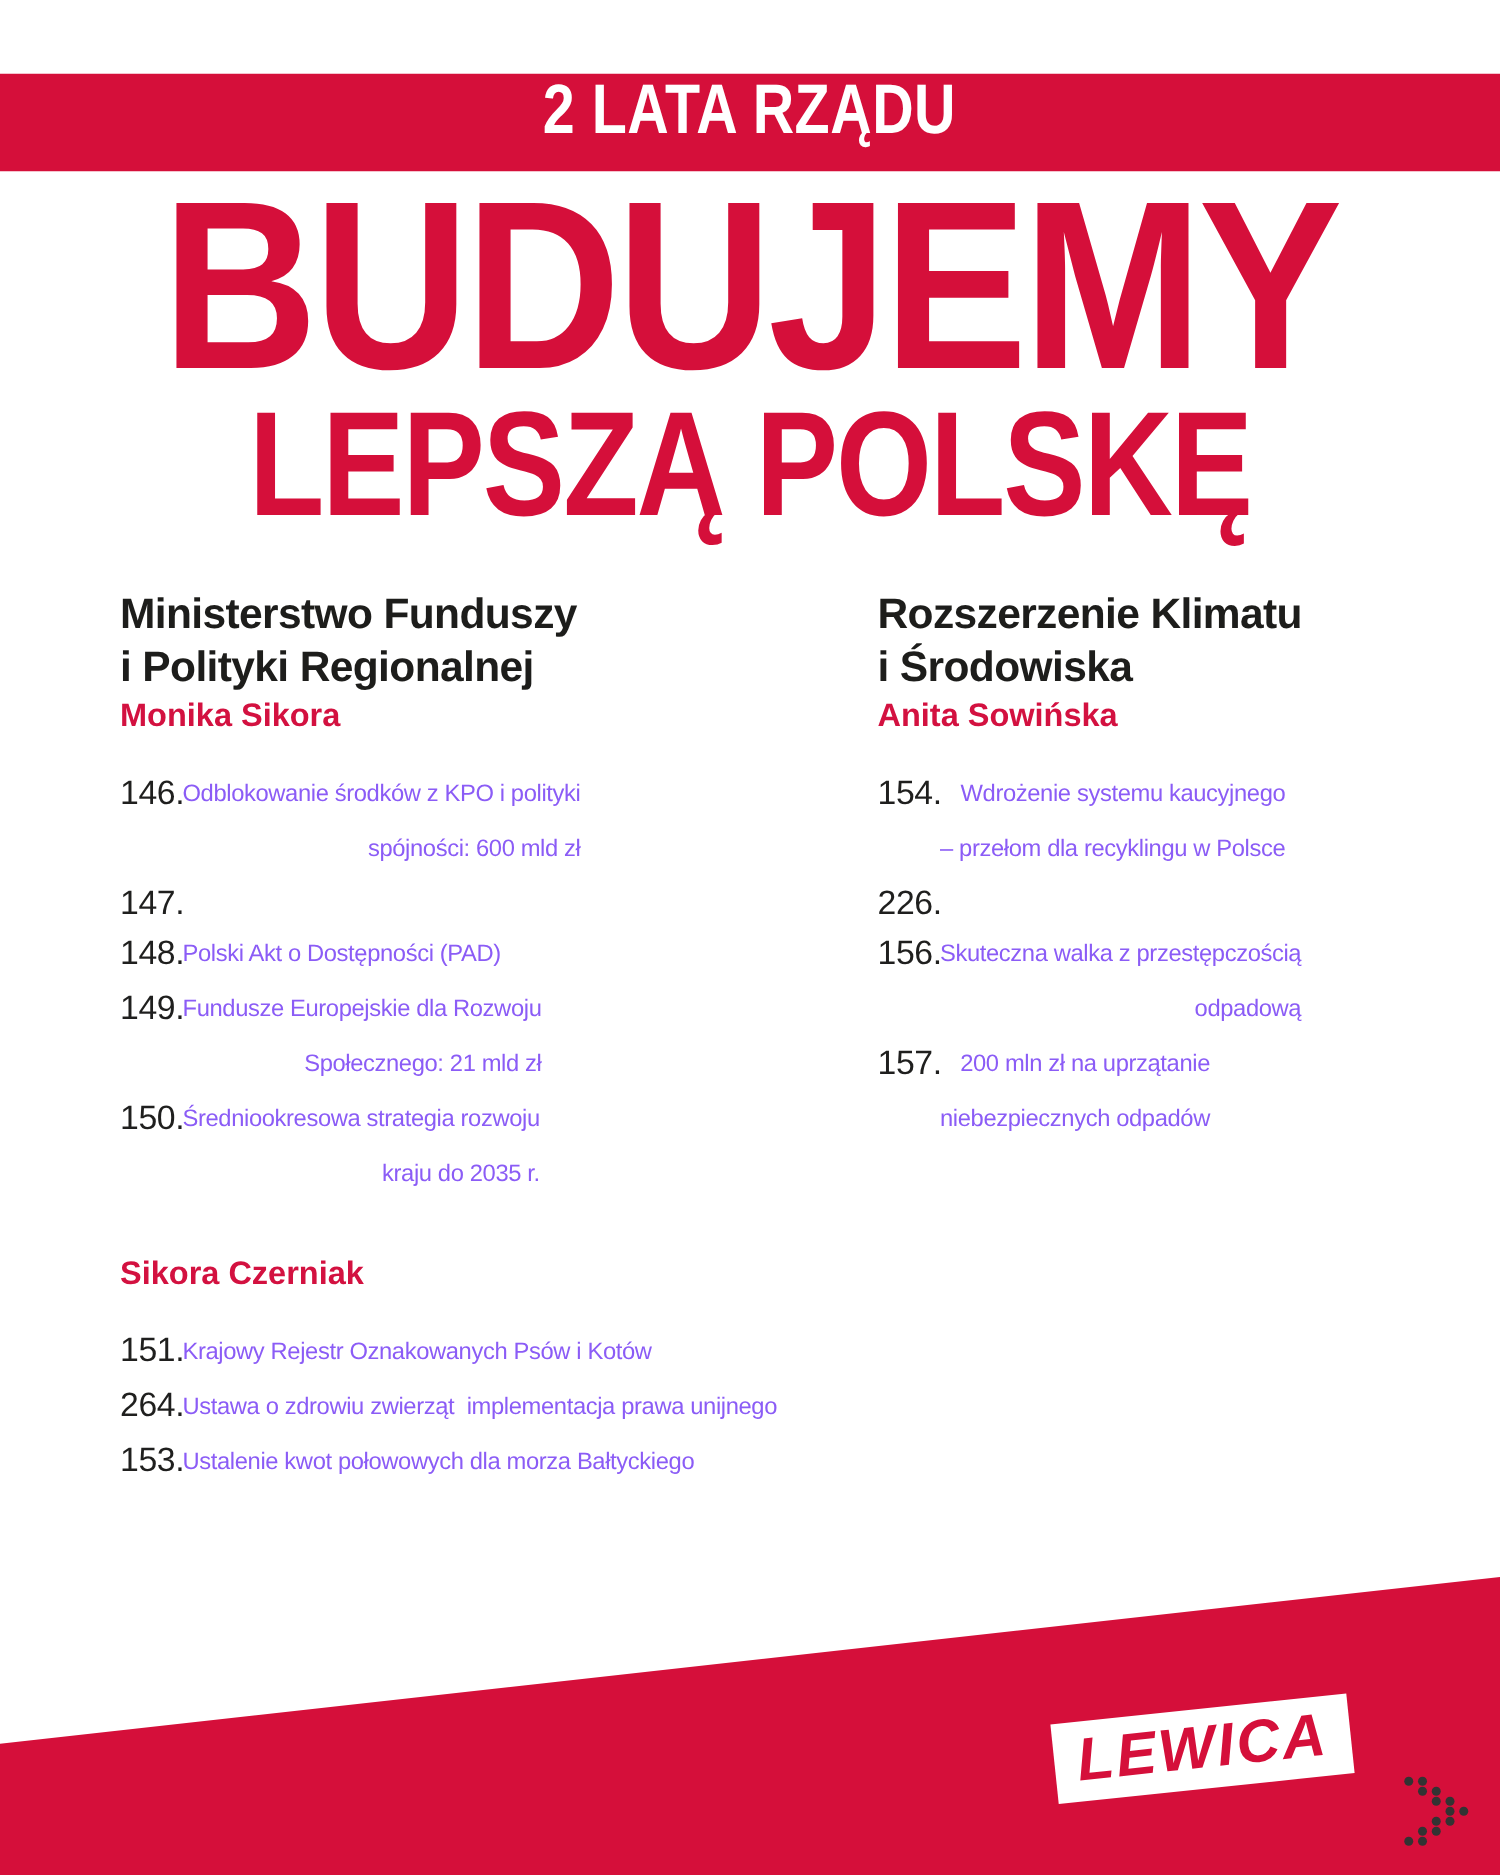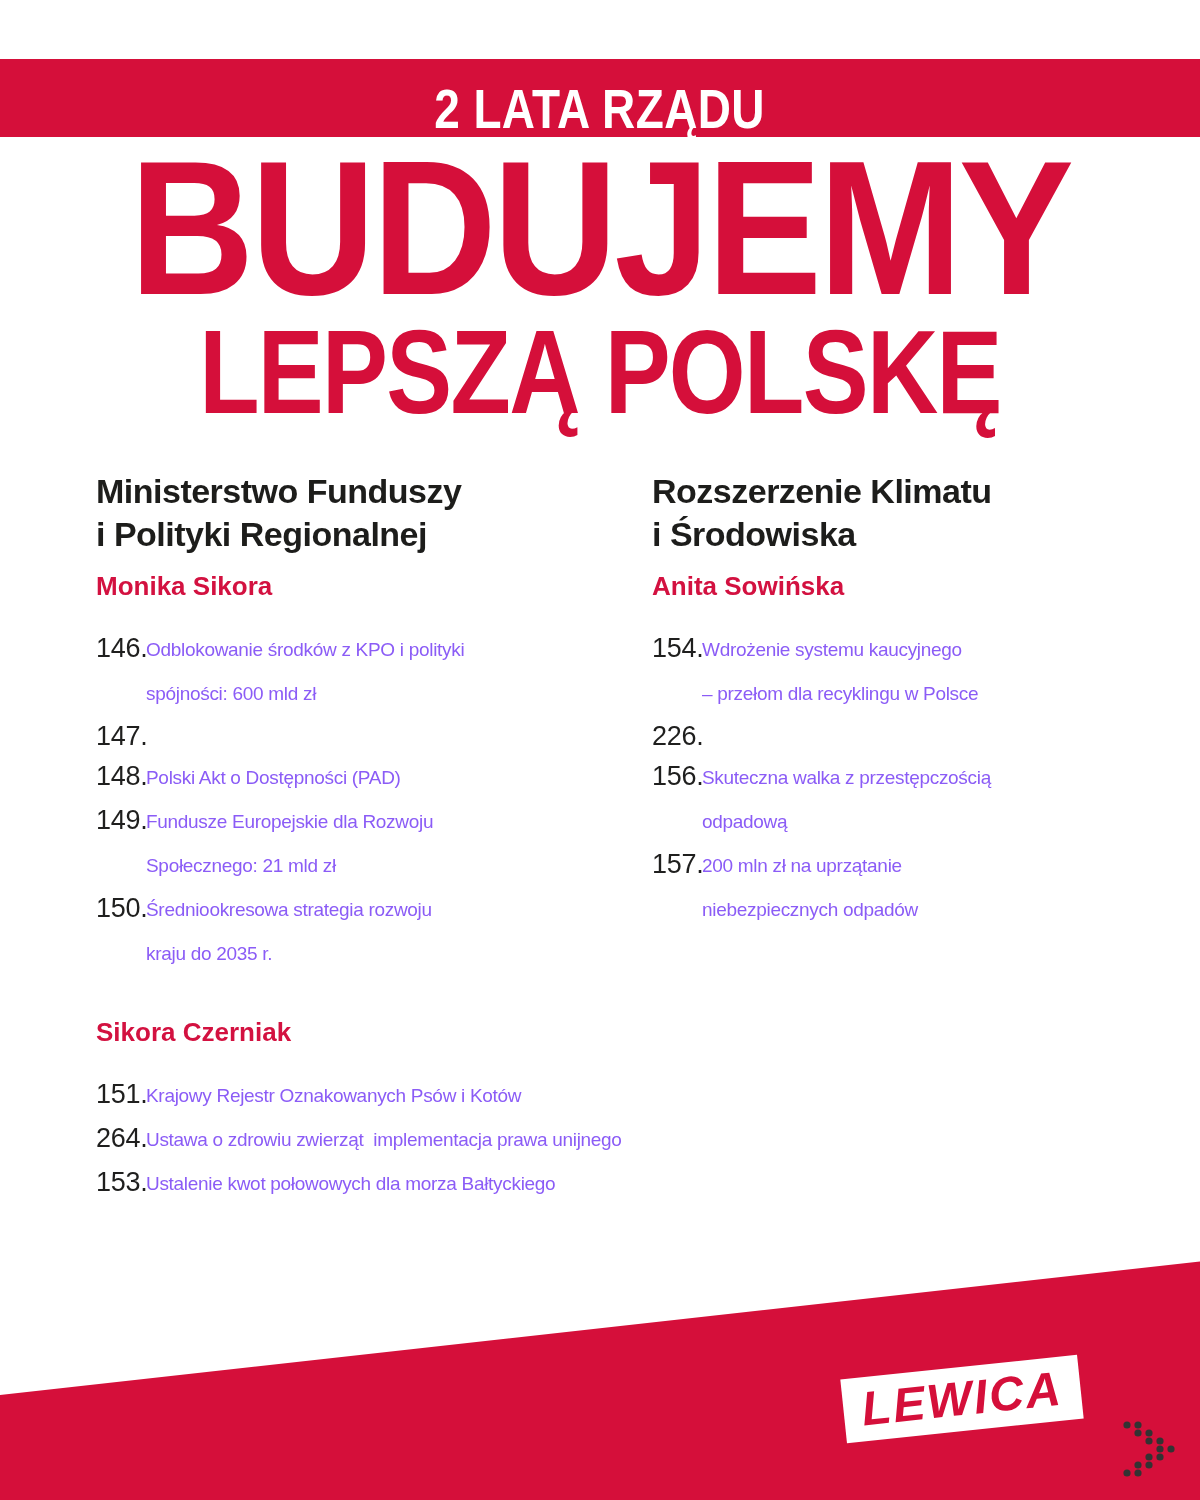--- a/index.html
+++ b/index.html
@@ -10,21 +10,21 @@
     background:#ffffff;
     overflow:hidden;
     font-family:"Liberation Sans", sans-serif;
     color:#1d1d1b;
   }
 
   
   .banner {
     position:absolute; top:59px; left:0; right:0; height:78px;
     background:#d50f3a;
-    display:flex; align-items:flex-end; justify-content:center;
+    display:flex; align-items:flex-start; justify-content:center;
   }
   .banner-text {
     color:#ffffff; font-size:56px; font-weight:bold; line-height:1;
     transform:scaleX(0.82); transform-origin:center;
     white-space:nowrap; letter-spacing:0.5px;
   }
 
   
   .title-line1 {
     position:absolute; top:132px; left:0; width:100%;
@@ -39,35 +39,35 @@
     text-align:center; color:#d50f3a;
     font-size:119px; line-height:119px; font-weight:bold;
     letter-spacing:-2px;
     transform:scaleX(0.83); transform-origin:center;
     white-space:nowrap;
   }
 
   
   .columns {
     position:absolute; left:96px; top:470px; width:1084px;
-    display:grid; grid-template-columns:528px 1fr; column-gap:28px;
+    display:grid; grid-template-columns:528px 1fr; column-gap:78px;
   }
   .section3 { position:absolute; left:96px; top:1002px; width:1084px; }
 
   .ministry-name {
     font-size:34px; line-height:43px; font-weight:bold;
     letter-spacing:-0.5px; color:#1d1d1b;
     white-space:pre-line;
   }
   .minister-name {
-    margin-top:16px;
+    margin-top:2px;
     font-size:26px; line-height:28px; font-weight:bold;
     color:#d31140;
   }
-  .items { margin-top:28px; }
+  .items { margin-top:28px;text-align:right; }
   .item { display:flex; }
   .item-num {
     flex:none; width:50px;
     font-size:27px; line-height:40px; letter-spacing:-0.3px; color:#1f1f1e;
   }
   .item-text {
     font-size:19px; line-height:44px; letter-spacing:-0.3px; color:#8b5cf6;
     white-space:pre-line;
   }
 

